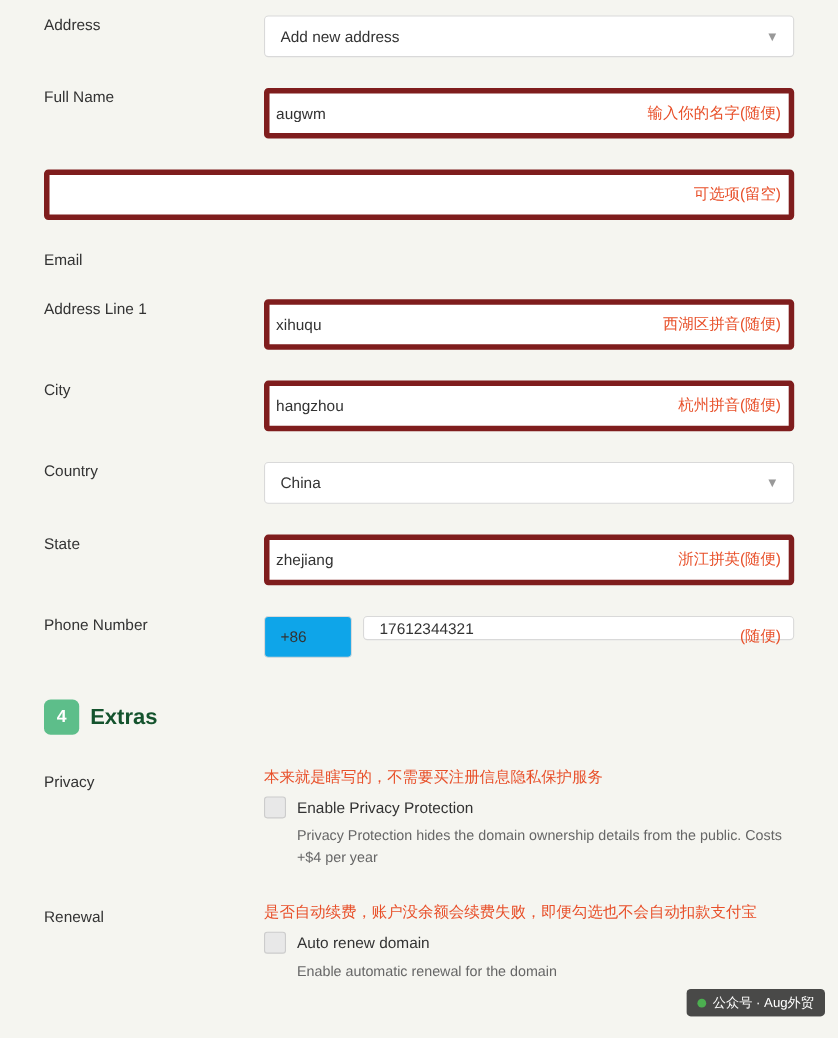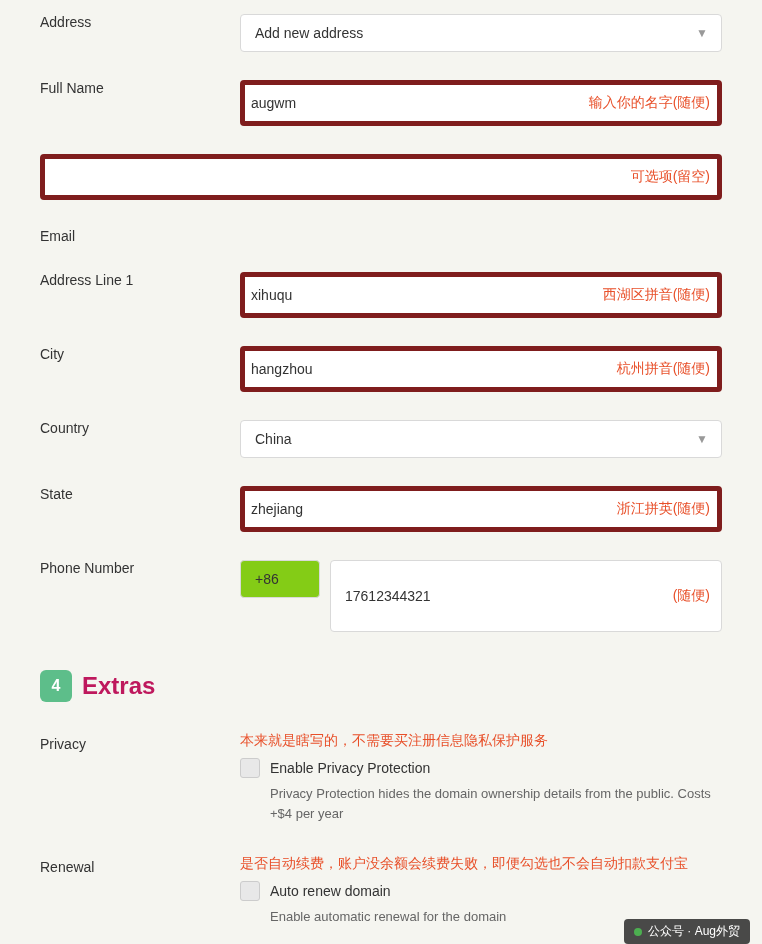--- a/index.html
+++ b/index.html
@@ -92,21 +92,21 @@
     .phone-code {
       width: 80px;
       min-width: 80px;
     }
     .phone-number {
       flex: 1;
       position: relative;
     }
     .phone-number input {
       width: 100%;
-      padding: 27px 14px;
+      padding: 2px 14px;
       border: 1px solid #d9d9d9;
       border-radius: 4px;
       background: #fff;
       font-size: 14px;
       color: #333;
       outline: none;
     }
 
     
     .extras-section {
@@ -125,23 +125,23 @@
       border-radius: 6px;
       background: #5dbe8a;
       color: #fff;
       font-size: 16px;
       font-weight: bold;
       display: flex;
       align-items: center;
       justify-content: center;
     }
     .section-title {
-      font-size: 24px;
+      font-size: 20px;
       font-weight: 600;
-      color: #be185d;
+      color: #14532d;
     }
     .extras-row {
       display: flex;
       padding: 10px 0;
       align-items: flex-start;
     }
     .extras-label {
       width: 200px;
       min-width: 200px;
       font-size: 14px;
@@ -178,21 +178,21 @@
       font-weight: 500;
     }
     .checkbox-desc {
       font-size: 13px;
       color: #666;
       line-height: 1.5;
       margin-left: 30px;
     }
     .watermark {
       position: fixed;
-      bottom: 0;
+      bottom: 20px;
       right: 12px;
       background: rgba(0,0,0,0.7);
       color: #fff;
       font-size: 12px;
       padding: 4px 10px;
       border-radius: 4px;
       display: flex;
       align-items: center;
       gap: 6px;
     }
@@ -287,21 +287,21 @@
         </div>
       </div>
     </div>
 
 
     <div class="form-row">
       <div class="form-label">Phone Number</div>
       <div class="form-control">
         <div class="phone-row">
           <div class="phone-code">
-            <input type="text" value="+86" style="width: 100%; padding: 10px 14px; border: 1px solid rgb(217, 217, 217); border-radius: 4px; background: #84cc16; font-size: 14px; color: rgb(51, 51, 51); outline: none;">
+            <input type="text" value="+86" style="width: 100%; padding: 10px 14px; border: 1px solid rgb(217, 217, 217); border-radius: 4px; background: #0ea5e9; font-size: 14px; color: rgb(51, 51, 51); outline: none;">
           </div>
           <div class="phone-number">
             <input type="text" value="17612344321" style="">
             <span class="input-hint">(随便)</span>
           </div>
         </div>
       </div>
     </div>
 
   </div>

